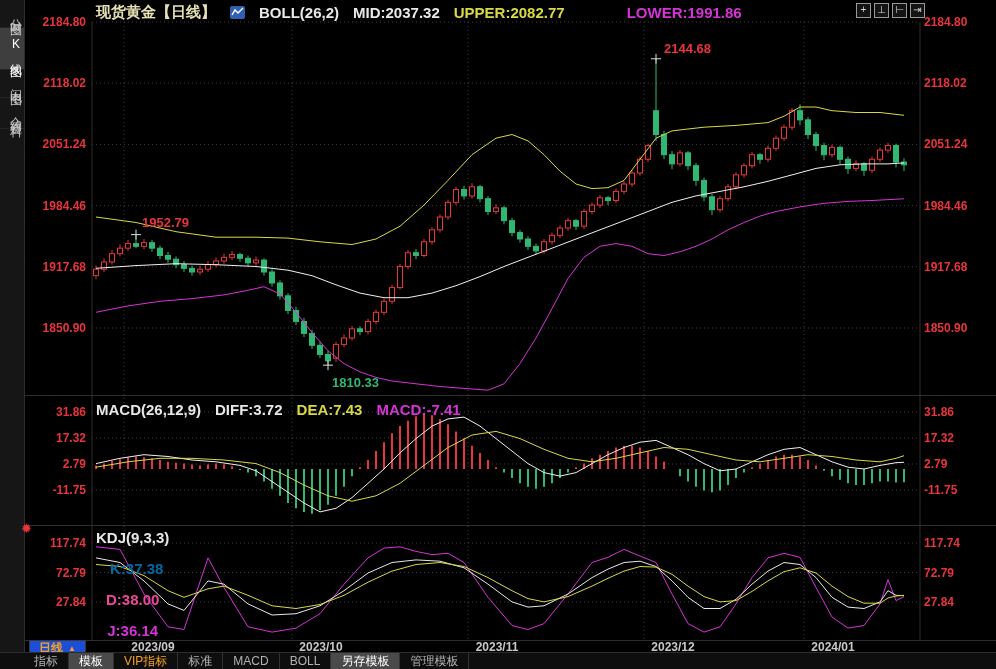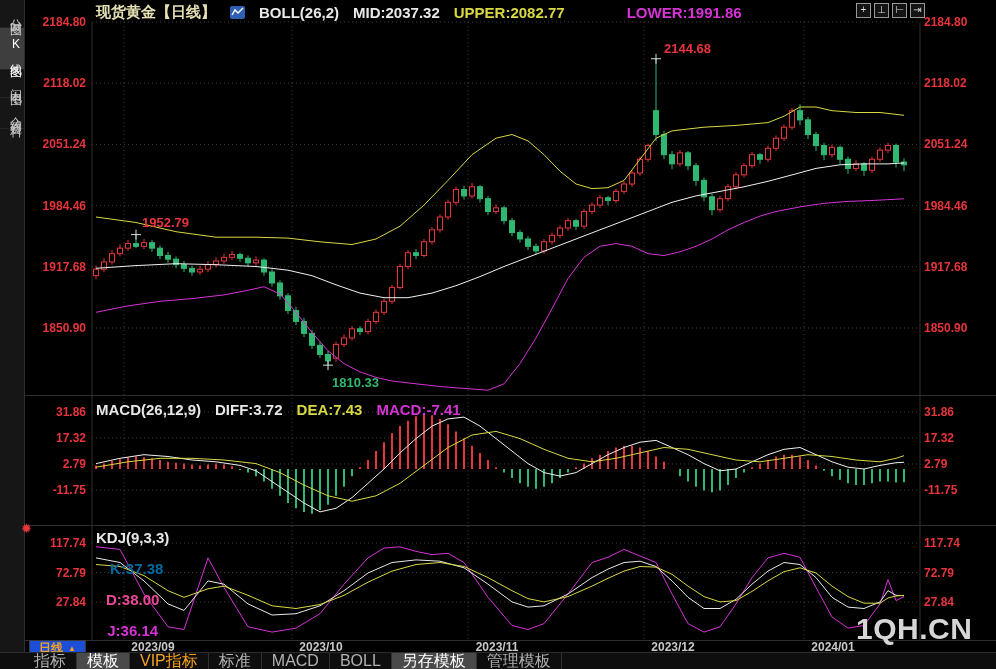--- a/index.html
+++ b/index.html
@@ -23,21 +23,21 @@
   .sun-icon{position:absolute;left:21px;top:521px;color:#e8343c;font-size:13px;}
   .period-btn{position:absolute;left:29px;top:640px;height:14px;display:flex;gap:5px;
               align-items:center;padding:0 9px;background:#1d4ed8;border:1px solid #3a3a3a;
               color:#f6a21f;font-size:12px;font-weight:bold;cursor:pointer;}
   .period-btn .tri{font-size:8px;}
   .watermark{position:absolute;left:856px;top:612px;font-size:30px;font-weight:700;
              color:#d6d6d6;letter-spacing:0.5px;}
   .toolbar{position:absolute;left:0;bottom:0;width:996px;height:17px;background:#0e0e0e;
            border-top:1px solid #2c2c2c;display:flex;align-items:stretch;
            padding-left:24px;box-sizing:border-box;}
-  .tb-item{font-size:16px;color:#b2b2b2;padding:0 10px;display:flex;align-items:center;
+  .tb-item{font-size:12px;color:#b2b2b2;padding:0 10px;display:flex;align-items:center;
            border-right:1px solid #323232;cursor:pointer;white-space:nowrap;}
   .tb-item.selected{background:#4a4a4a;color:#fff;}
   .tb-item.vip{color:#f6a21f;}
   .chart-type-icon{display:inline-flex;}
 </style>
 </head>
 <body>
 
 <div id="app">
   <svg id="chart" width="996" height="669" style="position:absolute;left:0;top:0">
@@ -480,21 +480,20 @@
       <span style="color: rgb(214, 51, 214);">J:36.14</span>
     </div>
 
   <span class="sun-icon">✹</span>
 
   <div class="period-btn">
     <span>日线</span>
     <span class="tri">▲</span>
   </div>
 
-  <div class="watermark">1QH.CN</div>
 
   <div class="toolbar" id="toolbar">
       <div class="tb-item">指标</div>
       <div class="tb-item selected">模板</div>
       <div class="tb-item vip">VIP指标</div>
       <div class="tb-item">标准</div>
       <div class="tb-item">MACD</div>
       <div class="tb-item">BOLL</div>
       <div class="tb-item selected">另存模板</div>
       <div class="tb-item">管理模板</div>

